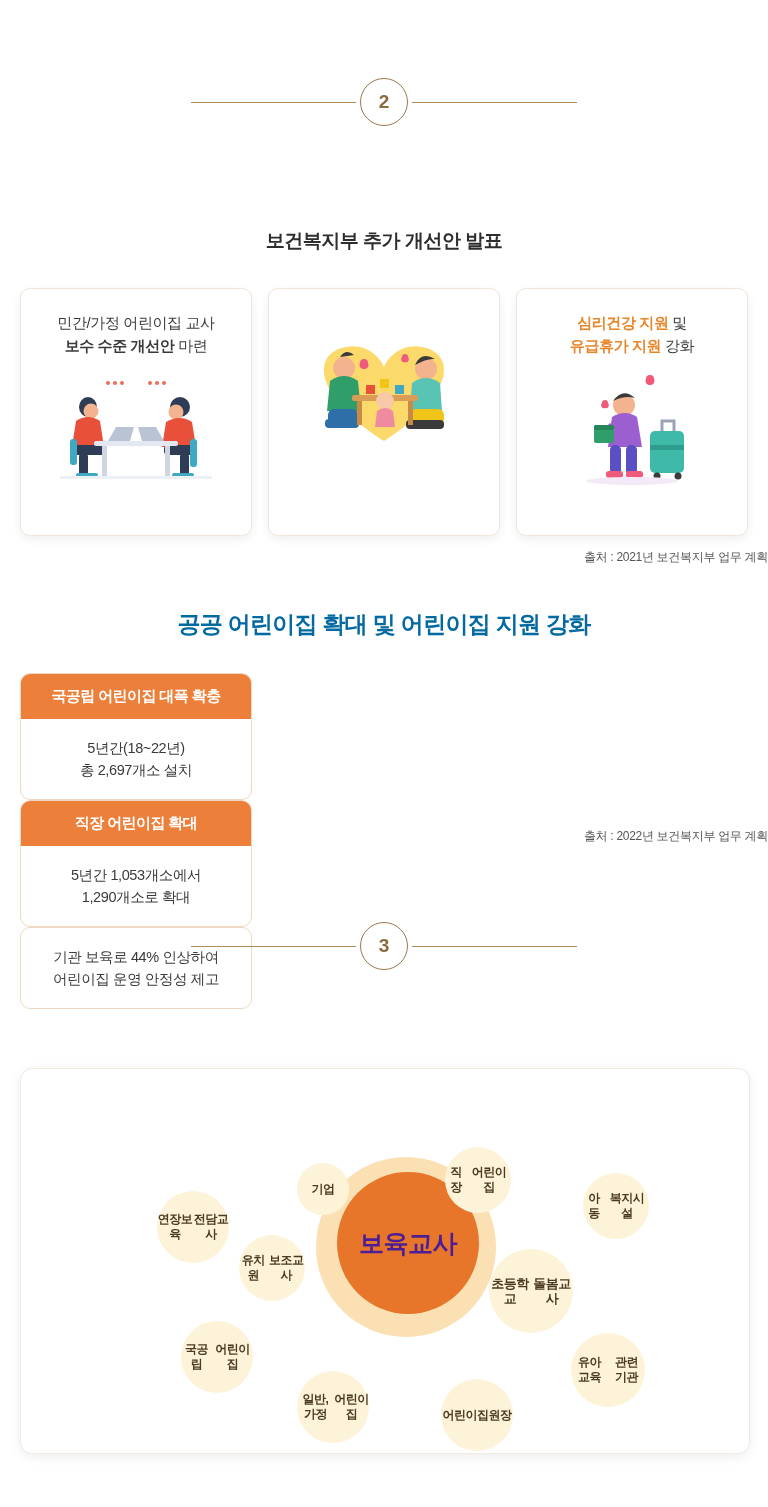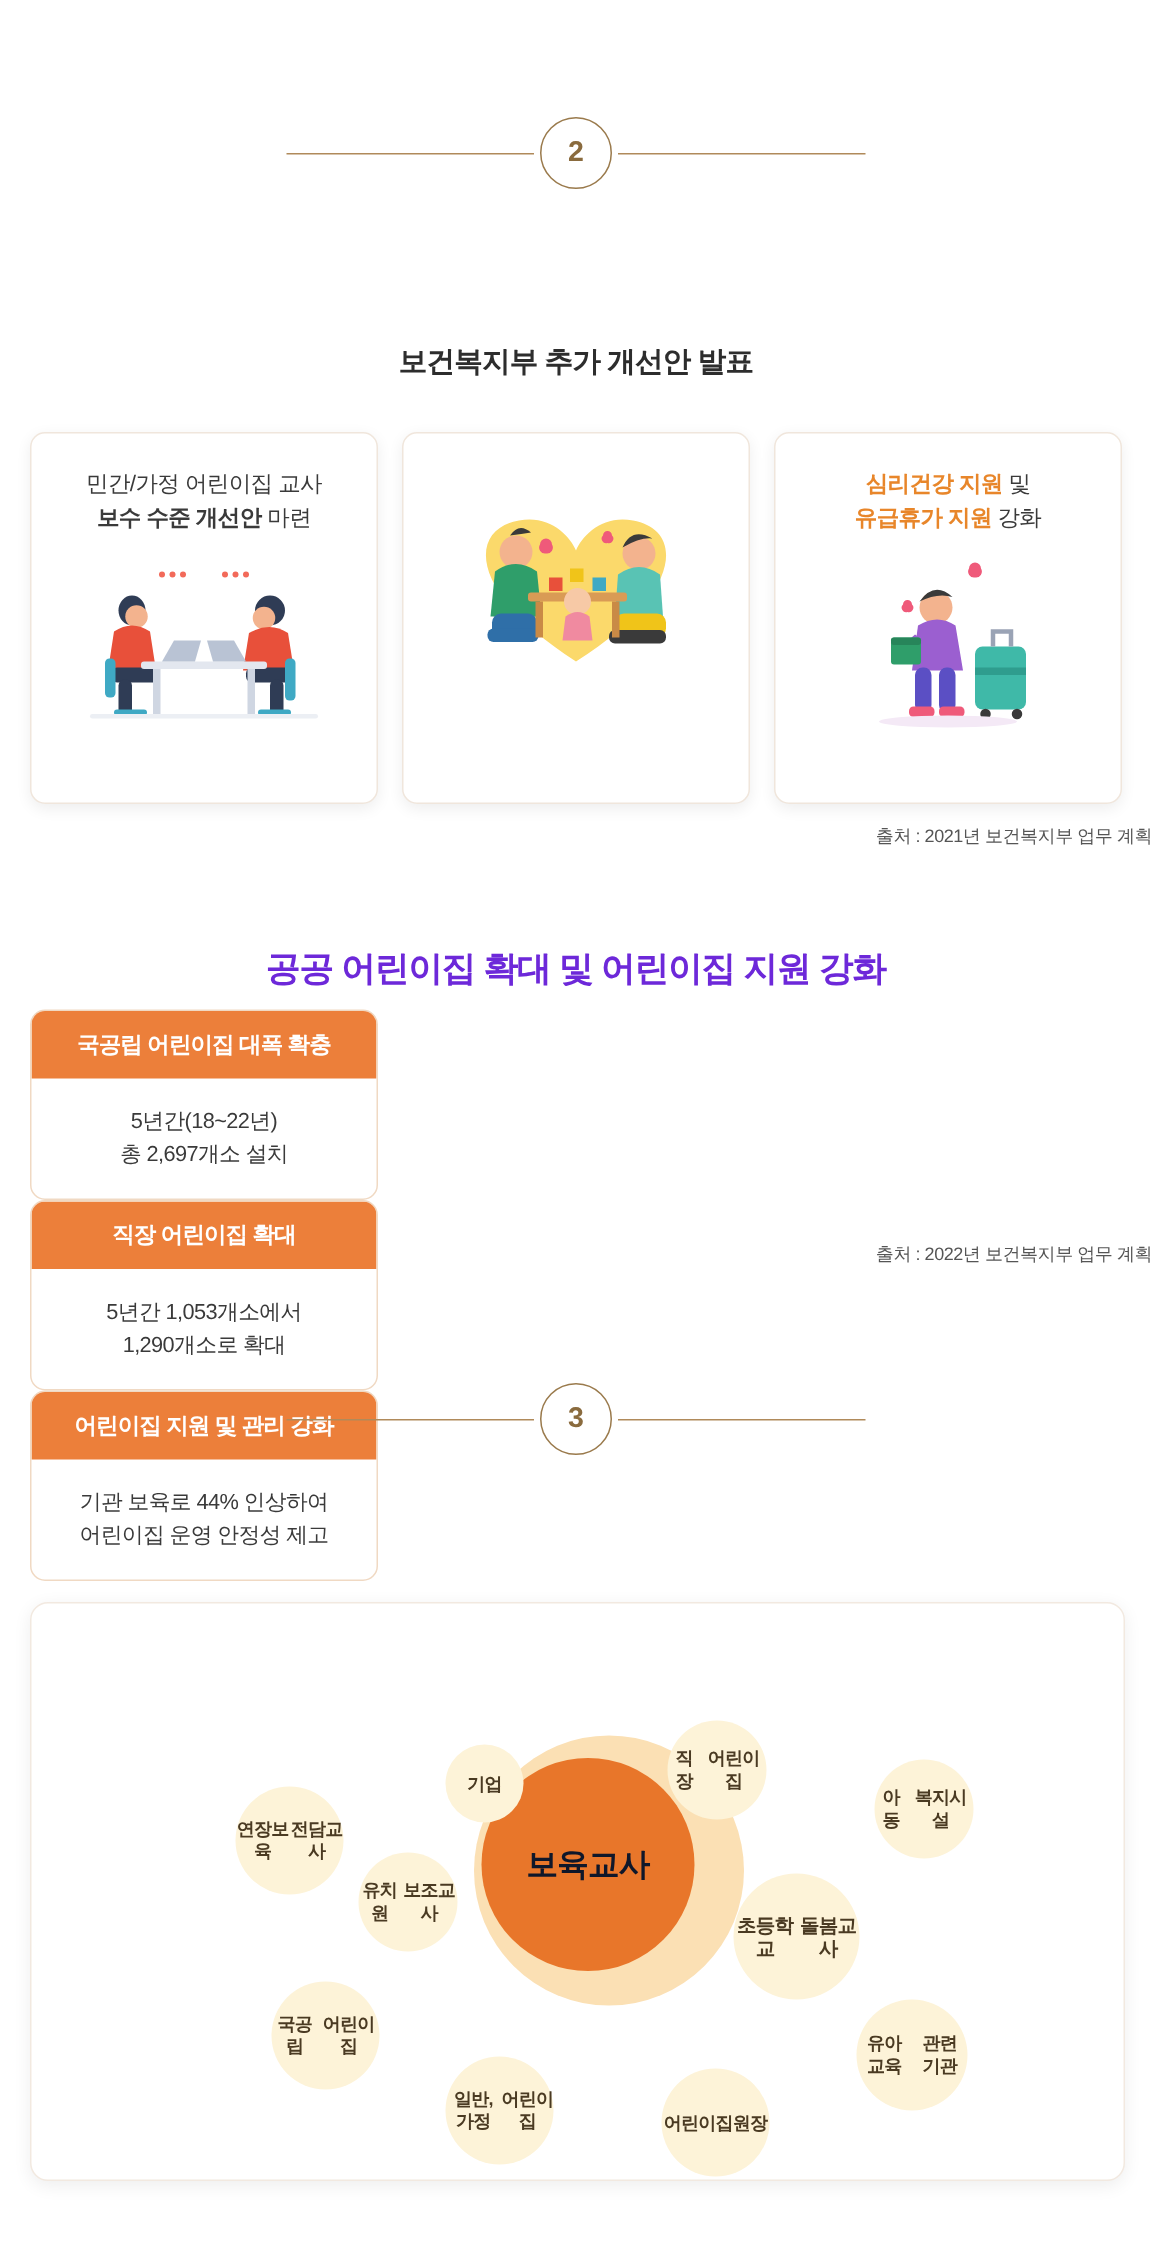--- a/index.html
+++ b/index.html
@@ -60,23 +60,22 @@
     text-align: center;
     font-size: 19px;
     font-weight: bold;
     color: #2d2d2d;
     letter-spacing: -0.5px;
   }
   .sub-heading-lg {
     text-align: center;
     font-size: 23px;
     font-weight: bold;
-    color: #6d28d9;
+    color: #0369a1;
     letter-spacing: -0.7px;
-    margin-top: 21px;
   }
 
   
   .cards-row {
     display: flex;
     justify-content: space-between;
     padding: 0 20px;
     box-sizing: border-box;
     width: 768px;
   }
@@ -184,27 +183,27 @@
     background: #fbe0b4;
     left: 295px;
     top: 88px;
   }
   .core-inner {
     position: absolute;
     width: 142px;
     height: 142px;
     border-radius: 50%;
     background: #e8762a;
-    left: 300px;
+    left: 316px;
     top: 103px;
     display: flex;
     align-items: center;
     justify-content: center;
-    color: #0f172a;
-    font-size: 21px;
+    color: #4c1d95;
+    font-size: 25px;
     font-weight: bold;
     letter-spacing: -0.5px;
   }
 
   .abs { position: absolute; }
 </style>
 </head>
 <body>
 
 <div class="section-head abs" style="left:0; top:78px; width:768px;">
@@ -364,21 +363,20 @@
   <div class="ocard">
     <div class="ocard-head">직장 어린이집 확대</div>
     <div class="ocard-body">
       <div>
         <div>5년간 1,053개소에서</div>
         <div>1,290개소로 확대</div>
       </div>
     </div>
   </div>
   <div class="ocard">
-    <div class="ocard-head">어린이집 지원 및 관리 강화</div>
     <div class="ocard-body">
       <div>
         <div>기관 보육로 44% 인상하여</div>
         <div>어린이집 운영 안정성 제고</div>
       </div>
     </div>
   </div>
 </div>
 
 <div class="source abs" style="left:0; top:828px; width:768px;">출처 : 2022년 보건복지부 업무 계획</div>

